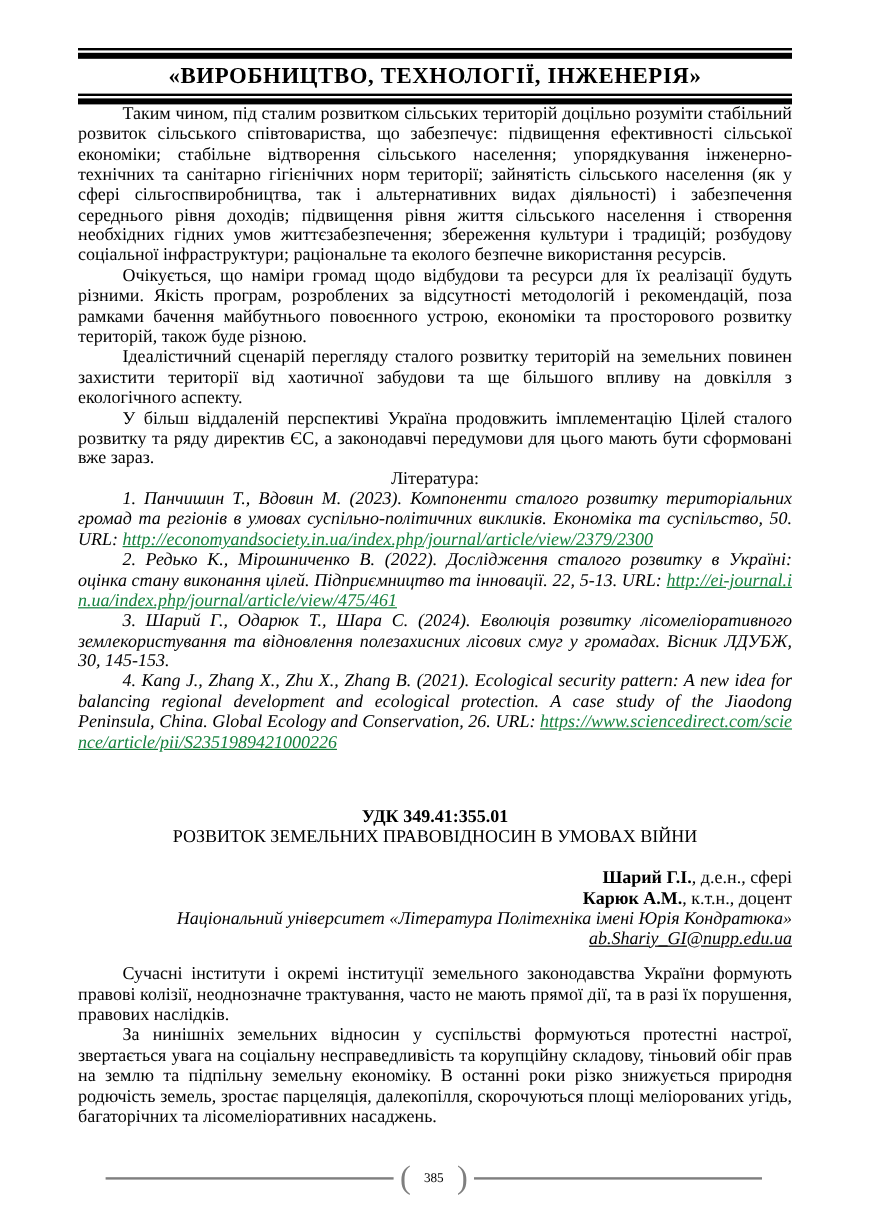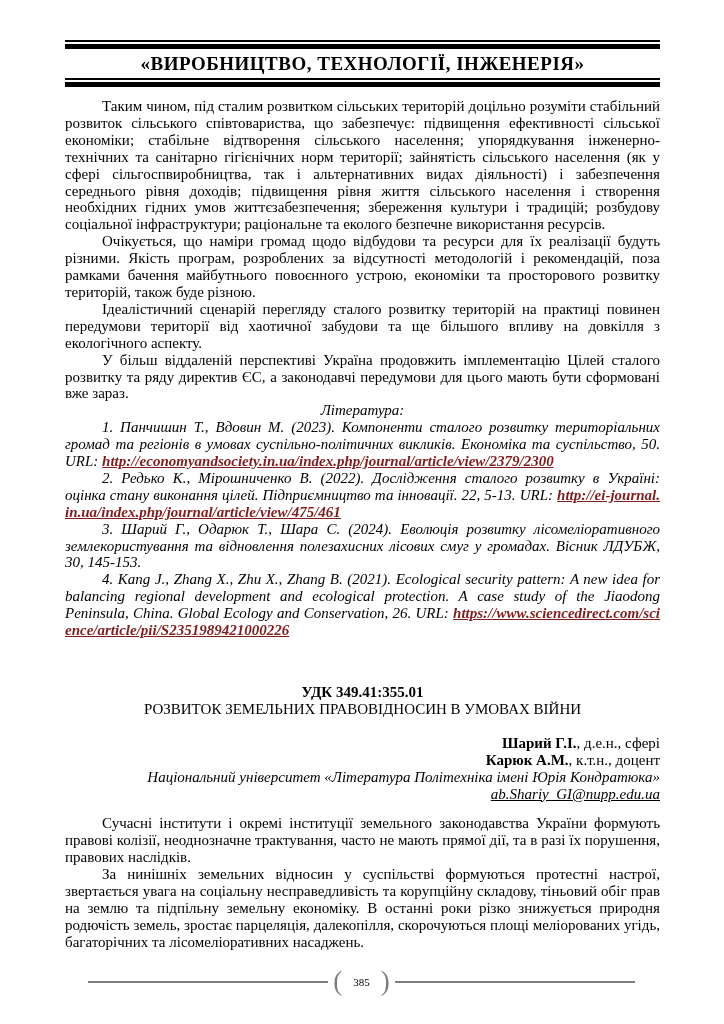--- a/index.html
+++ b/index.html
@@ -15,49 +15,47 @@
     background: #ffffff;
     box-sizing: border-box;
     padding: 40px 64px 0 65px;
     font-family: "Liberation Serif", "DejaVu Serif", serif;
     color: #000000;
     font-size: 15px;
     line-height: 16.9px;
     overflow: hidden;
   }
   
-  .banner { margin-bottom: 11px; }
+  .banner { margin-bottom: 0; }
   .rule-thin  { height: 2px; background: #000; }
   .rule-thick { height: 5px; background: #000; margin-top: 2px; }
   .banner-text {
     text-align: center;
     font-weight: bold;
     font-size: 19px;
     line-height: 22px;
     padding: 4px 0 3px 0;
     letter-spacing: 0.5px;
   }
   
   p {
     margin: 0;
     text-align: justify;
     text-indent: 37px;
   }
   .lit-heading {
     text-align: center;
     text-indent: 0;
-    font-style: italic;
   }
   .ref { font-style: italic; }
   .ref-link {
-    color: #7f1d1d;
+    color: #15803d;
     text-decoration: underline;
     word-break: break-all;
     cursor: pointer;
-    font-weight: bold;
   }
   
   .udc {
     margin-top: 45px;
     font-weight: bold;
     text-indent: 0;
     text-align: center;
   }
   .article-title {
     text-align: center;
@@ -114,21 +112,21 @@
   <div class="banner">
     <div class="rule-thin"></div>
     <div class="rule-thick"></div>
     <div class="banner-text">«ВИРОБНИЦТВО, ТЕХНОЛОГІЇ, ІНЖЕНЕРІЯ»</div>
     <div class="rule-thin"></div>
     <div class="rule-thick"></div>
   </div>
 
   <p>Таким чином, під сталим розвитком сільських територій доцільно розуміти стабільний розвиток сільського співтовариства, що забезпечує: підвищення ефективності сільської економіки; стабільне відтворення сільського населення; упорядкування інженерно-технічних та санітарно гігієнічних норм території; зайнятість сільського населення (як у сфері сільгоспвиробництва, так і альтернативних видах діяльності) і забезпечення середнього рівня доходів; підвищення рівня життя сільського населення і створення необхідних гідних умов життєзабезпечення; збереження культури і традицій; розбудову соціальної інфраструктури; раціональне та еколого безпечне використання ресурсів.</p>
   <p>Очікується, що наміри громад щодо відбудови та ресурси для їх реалізації будуть різними. Якість програм, розроблених за відсутності методологій і рекомендацій, поза рамками бачення майбутнього повоєнного устрою, економіки та просторового розвитку територій, також буде різною.</p>
-  <p>Ідеалістичний сценарій перегляду сталого розвитку територій на практиці повинен передумови території від хаотичної забудови та ще більшого впливу на довкілля з екологічного аспекту.</p>
+  <p>Ідеалістичний сценарій перегляду сталого розвитку територій на земельних повинен захистити території від хаотичної забудови та ще більшого впливу на довкілля з екологічного аспекту.</p>
   <p>У більш віддаленій перспективі Україна продовжить імплементацію Цілей сталого розвитку та ряду директив ЄС, а законодавчі передумови для цього мають бути сформовані вже зараз.</p>
 
   <p class="lit-heading">Література:</p>
 
   <p class="ref"><span>1. Панчишин Т., Вдовин М. (2023). Компоненти сталого розвитку територіальних громад та регіонів в умовах суспільно-політичних викликів. Економіка та суспільство, 50. URL:</span> <a class="ref-link">http://economyandsociety.in.ua/index.php/journal/article/view/2379/2300</a></p>
 
   <p class="ref"><span>2. Редько К., Мірошниченко В. (2022). Дослідження сталого розвитку в Україні: оцінка стану виконання цілей. Підприємництво та інновації. 22, 5-13. URL:</span> <a class="ref-link">http://ei-journal.in.ua/index.php/journal/article/view/475/461</a></p>
 
   <p class="ref"><span>3. Шарий Г., Одарюк Т., Шара С. (2024). Еволюція розвитку лісомеліоративного землекористування та відновлення полезахисних лісових смуг у громадах. Вісник ЛДУБЖ, 30, 145-153.</span></p>
 

